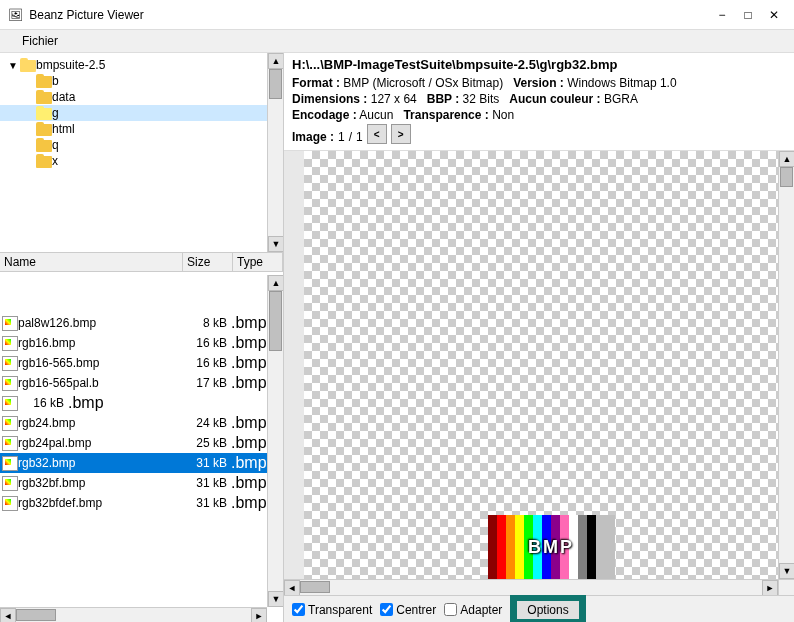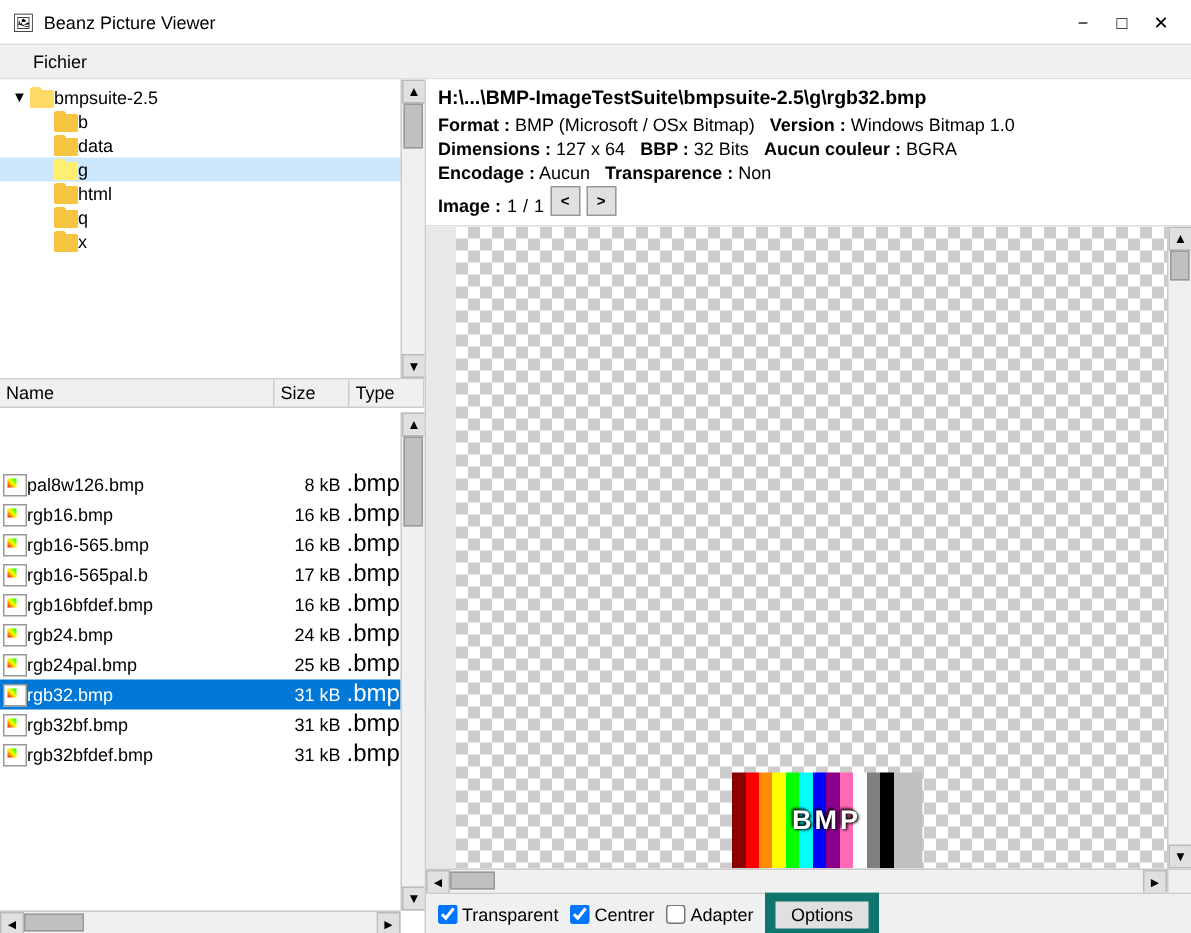--- a/index.html
+++ b/index.html
@@ -237,21 +237,20 @@
 
         <div class="file-row">
           <span class="bmp-icon"></span>
           <span class="file-name">rgb16-565pal.b</span>
           <span class="file-size">17 kB</span>
           <span class="file-type">.bmp</span>
         </div>
 
         <div class="file-row">
           <span class="bmp-icon"></span>
-          <span class="file-name">rgb16bfdef.bmp</span>
           <span class="file-size">16 kB</span>
           <span class="file-type">.bmp</span>
         </div>
 
         <div class="file-row">
           <span class="bmp-icon"></span>
           <span class="file-name">rgb24.bmp</span>
           <span class="file-size">24 kB</span>
           <span class="file-type">.bmp</span>
         </div>

